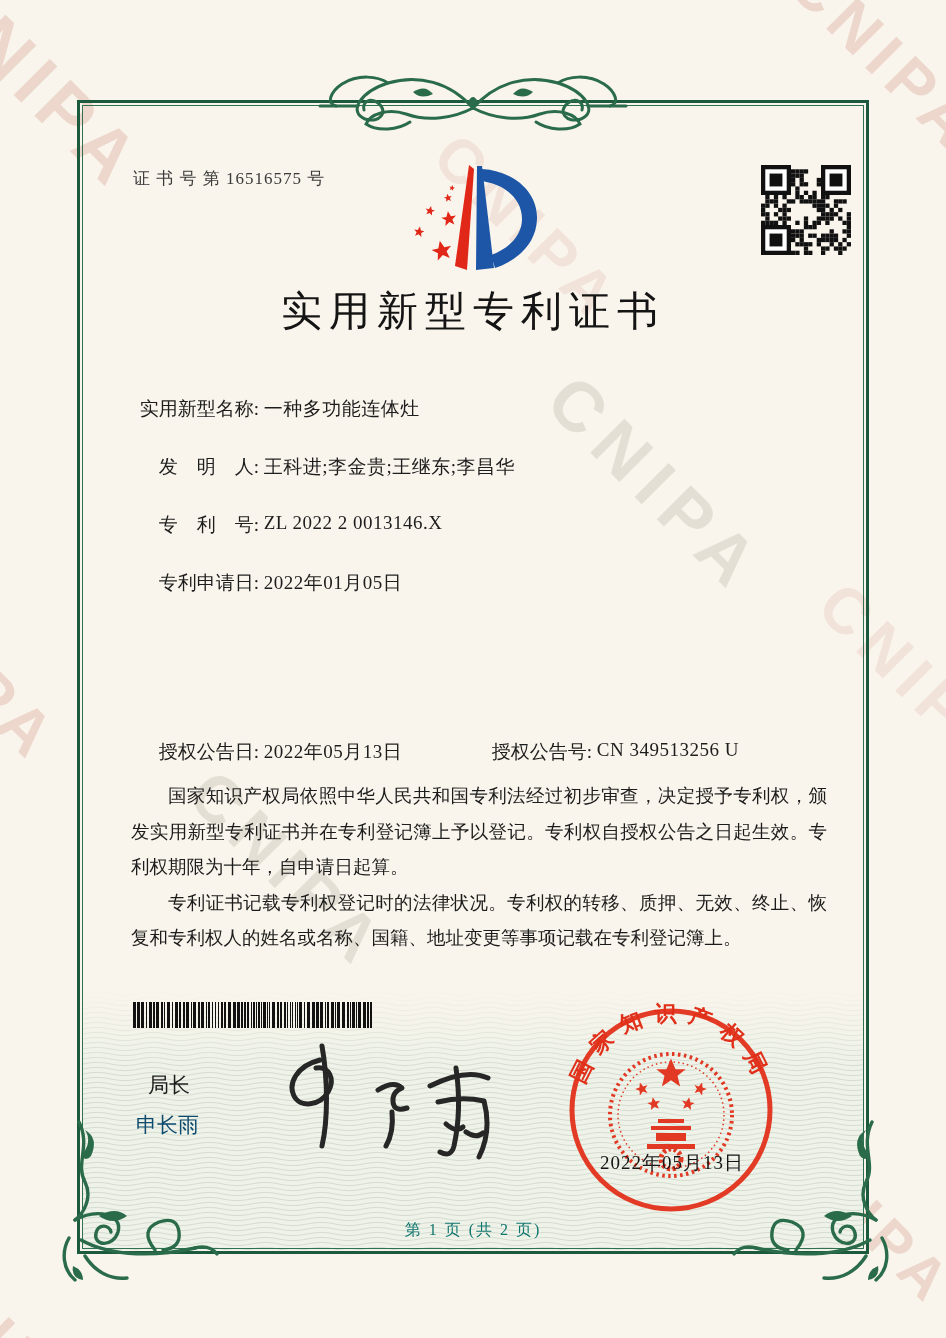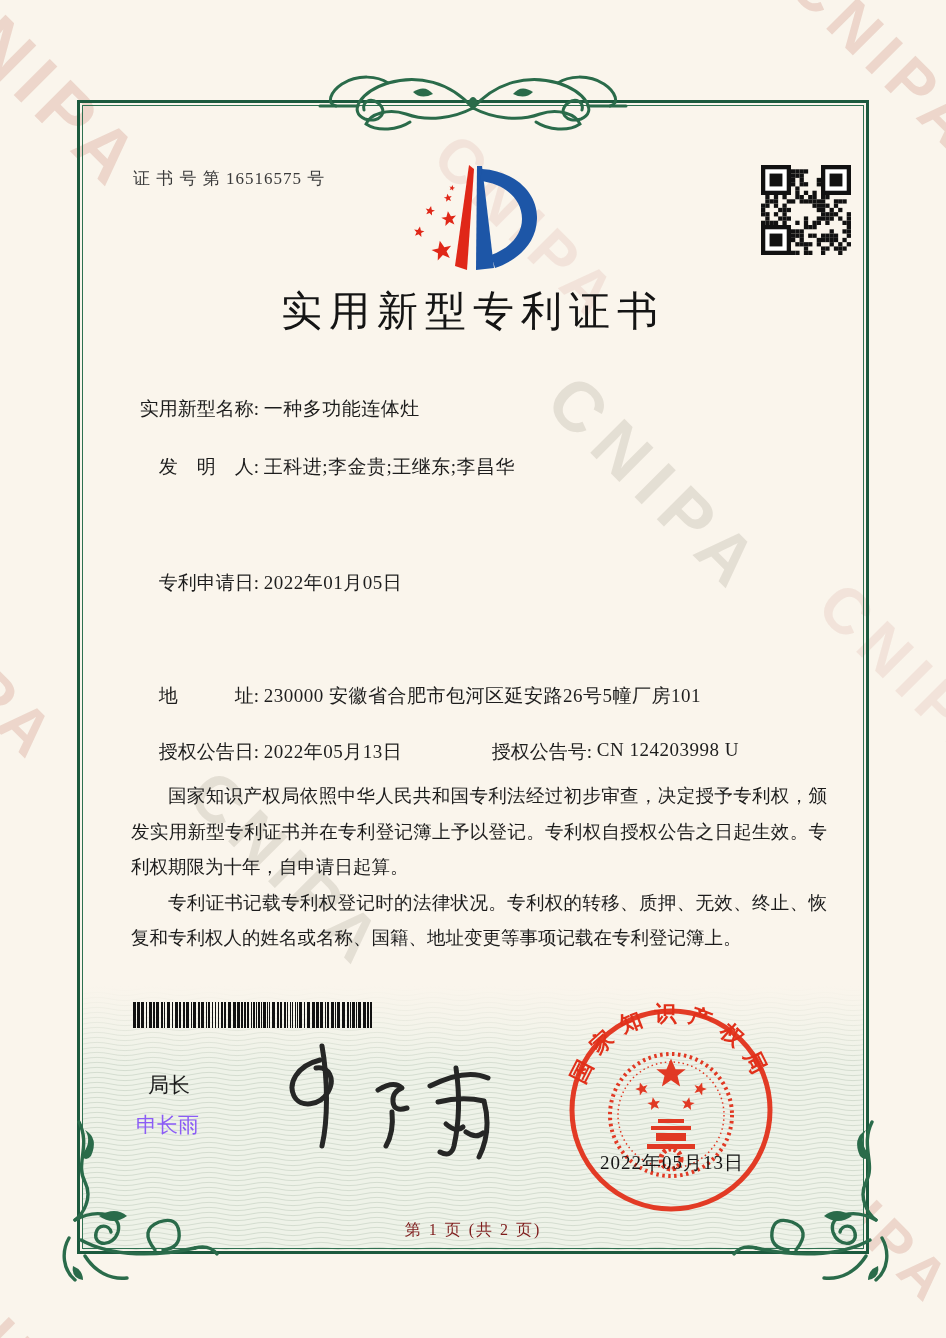--- a/index.html
+++ b/index.html
@@ -62,29 +62,29 @@
   .r1{top:396px;} .r2{top:454px;} .r3{top:512px;} .r4{top:570px;}
   .r5{top:627px;} .r6{top:683px;} .r7{top:739px;}
   .grant-no{position:absolute;left:347px;top:0;}
   .bodytext{
     left:131px;top:779px;width:696px;font-size:18.5px;line-height:35.5px;
     color:#1c1c1c;text-align:justify;
   }
   .bodytext p{margin:0;text-indent:2em;}
   .barcode{left:133px;top:1002px;}
   .director-title{left:148px;top:1071px;font-size:21px;color:#1b1b1b;z-index:6;}
-  .director-name{left:136px;top:1111px;font-size:21px;color:#8b5cf6;z-index:6;}
+  .director-name{left:136px;top:1111px;font-size:21px;color:#0c4a6e;z-index:6;}
   .signature{left:258px;top:1040px;z-index:6;}
   .seal{left:563px;top:1002px;z-index:6;}
   .seal-date{
     left:581px;top:1150px;width:182px;text-align:center;z-index:7;
     font-size:19px;color:#151515;letter-spacing:1px;
   }
   .page-ind{left:0;top:1220px;width:100%;text-align:center;font-size:16px;
-    color:#7f1d1d;letter-spacing:2px;z-index:5;}
+    color:#0f766e;letter-spacing:2px;z-index:5;}
   .cont-note{left:0;top:1279px;width:100%;text-align:center;font-size:18px;
     color:#2a2a2a;letter-spacing:4px;}
   .ornament{z-index:5;pointer-events:none;}
   .orn-top{left:318px;top:62px;}
   .orn-bl{left:55px;top:1120px;}
   .orn-br{left:731px;top:1120px;transform:scaleX(-1);}
 </style>
 </head>
 <body>
 
@@ -387,34 +387,34 @@
   <div class="abs title">实用新型专利证书</div>
 
   <div class="abs frow r1">
     <span class="flabel">实用新型名称:</span>
     <span class="fvalue">一种多功能连体灶</span>
   </div>
   <div class="abs frow r2">
     <span class="flabel">发　明　人:</span>
     <span class="fvalue">王科进;李金贵;王继东;李昌华</span>
   </div>
+  <div class="abs frow r3">
+    <span class="flabel">专　利　号:</span>
+    <span class="fvalue">ZL 2022 2 0013146.X</span>
+  </div>
   <div class="abs frow r4">
     <span class="flabel">专利申请日:</span>
     <span class="fvalue">2022年01月05日</span>
-  </div>
-  <div class="abs frow r6">
-    <span class="flabel">地　　　址:</span>
-    <span class="fvalue">230000 安徽省合肥市包河区延安路26号5幢厂房101</span>
   </div>
   <div class="abs frow r7">
     <span class="flabel">授权公告日:</span>
     <span class="fvalue">2022年05月13日</span>
     <span class="grant-no">
       <span class="flabel" style="width:112px">授权公告号:</span>
-      <span class="fvalue">CN 124203998 U</span>
+      <span class="fvalue">CN 349513256 U</span>
     </span>
   </div>
 
   <div class="abs bodytext">
     <p>国家知识产权局依照中华人民共和国专利法经过初步审查，决定授予专利权，颁发实用新型专利证书并在专利登记簿上予以登记。专利权自授权公告之日起生效。专利权期限为十年，自申请日起算。</p>
     <p>专利证书记载专利权登记时的法律状况。专利权的转移、质押、无效、终止、恢复和专利权人的姓名或名称、国籍、地址变更等事项记载在专利登记簿上。</p>
   </div>
 
   <svg class="abs barcode" id="barcode-svg" width="244" height="26">
       <rect x="0" y="0" width="3" height="26" fill="#111"></rect>

